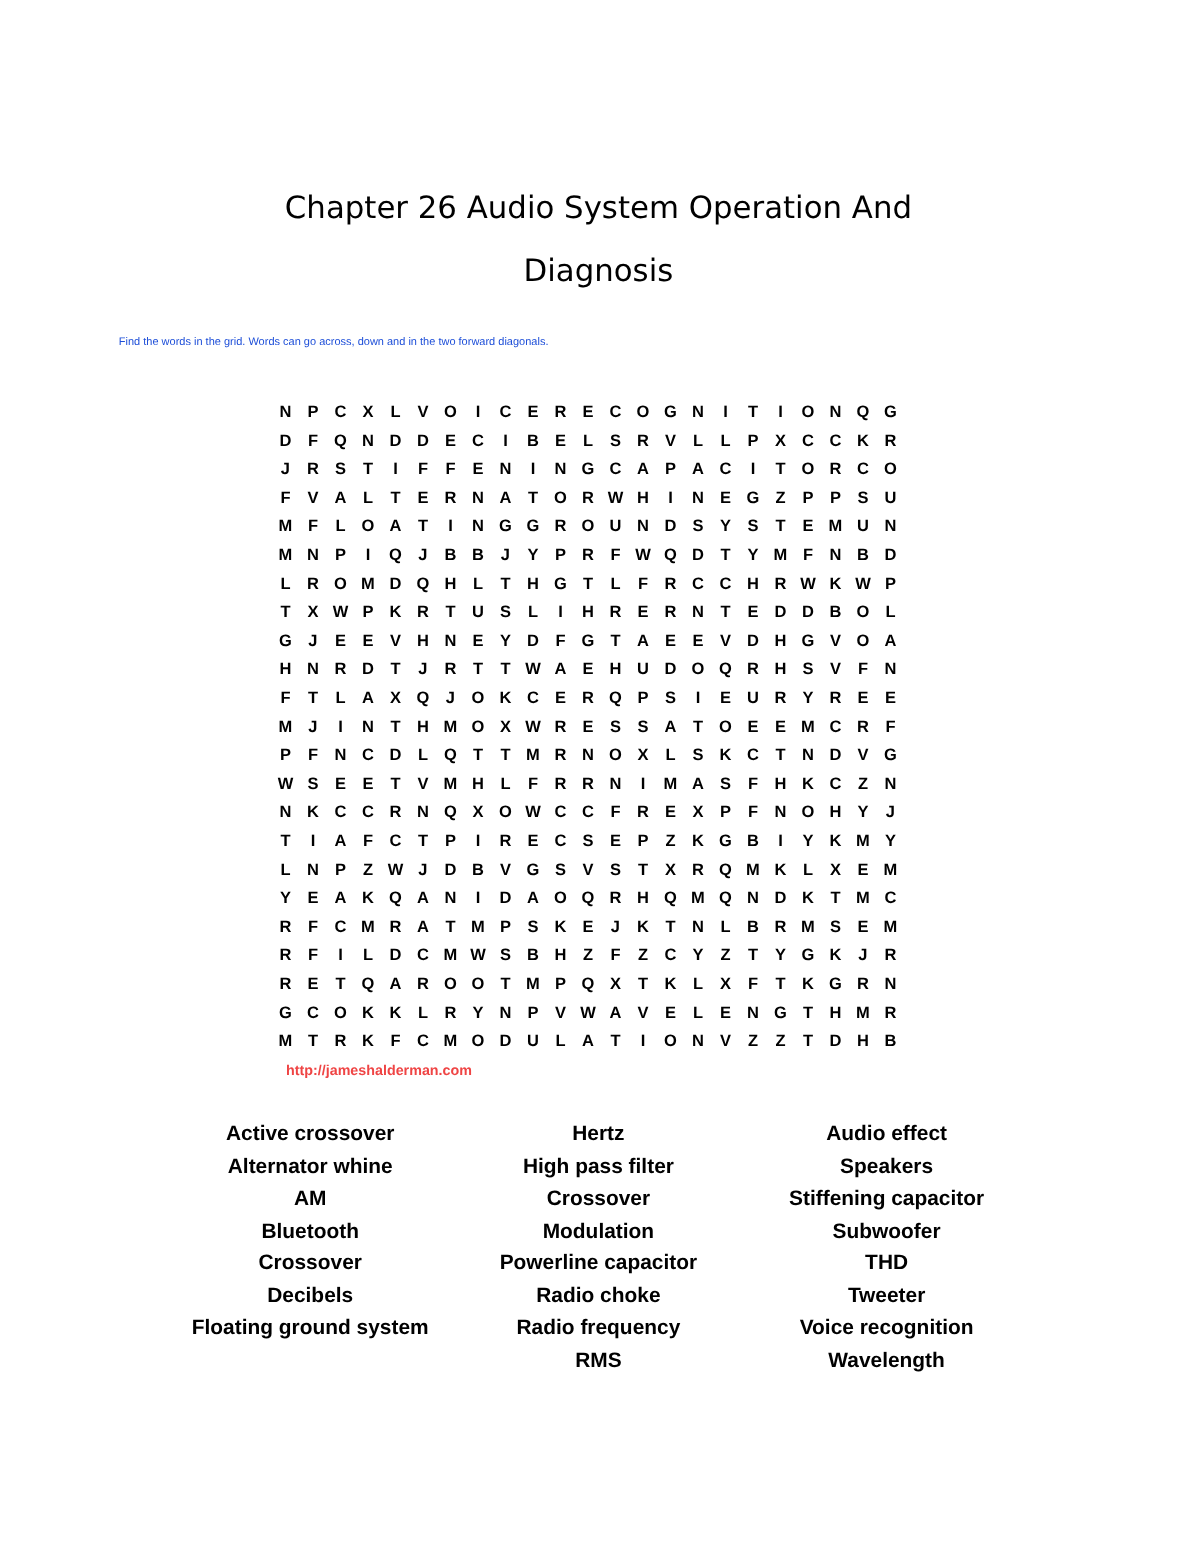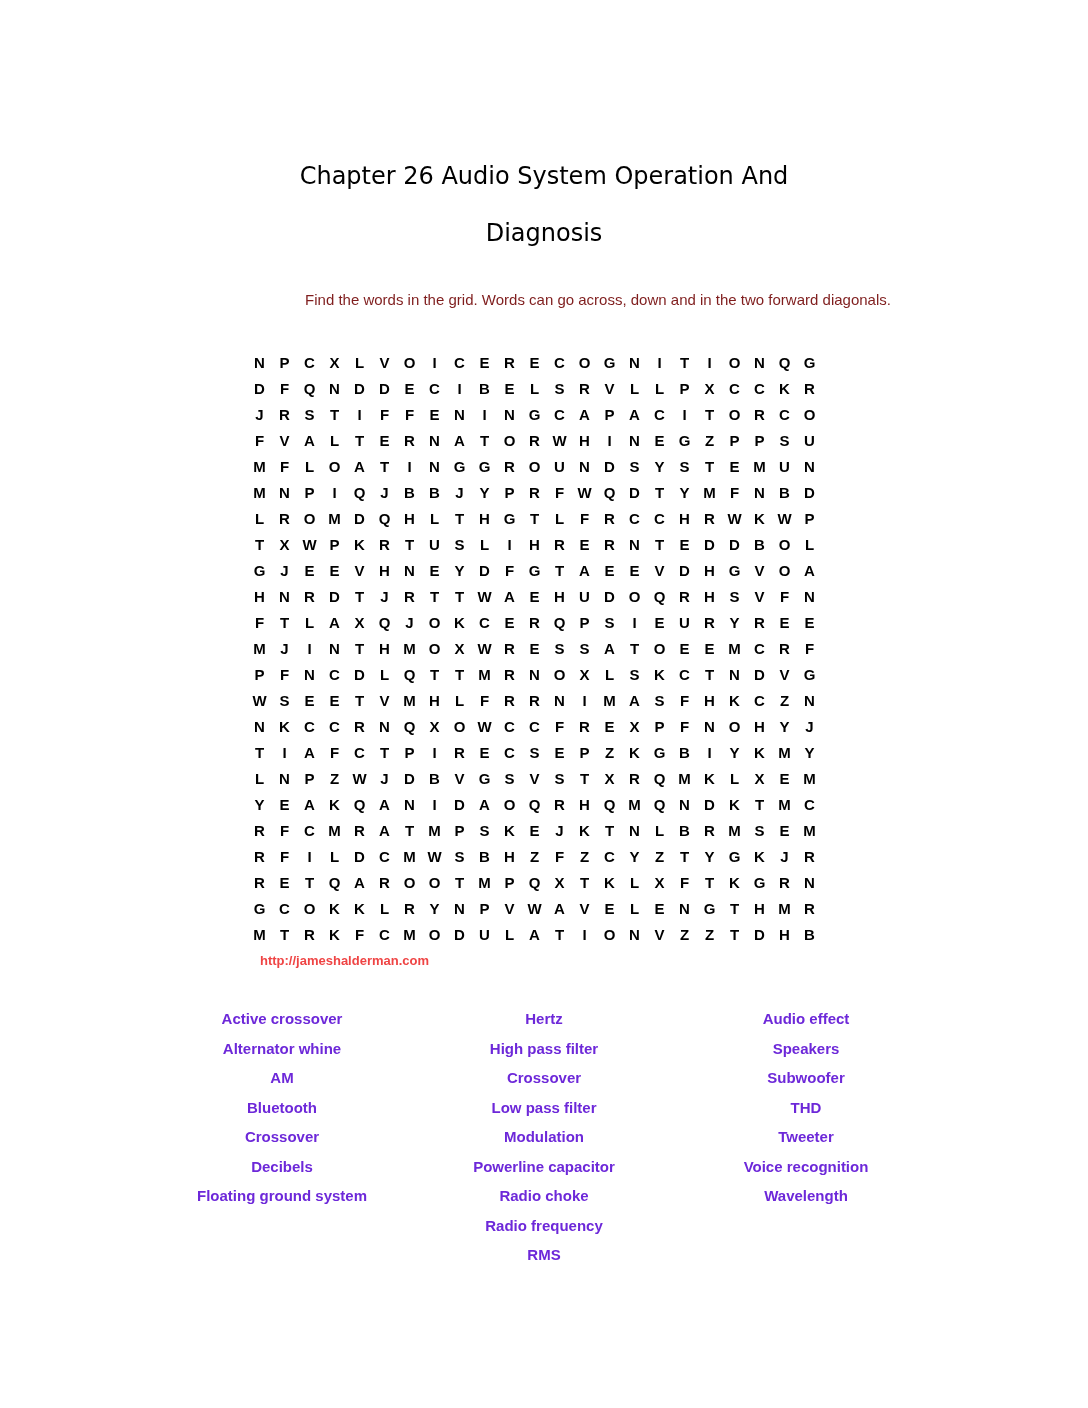--- a/index.html
+++ b/index.html
@@ -10,36 +10,35 @@
   .page {
     position: relative;
     width: 1088px;
     height: 1408px;
     background: #ffffff;
     color: #000000;
     font-family: "Liberation Sans", sans-serif;
     overflow: hidden;
   }
   .title {
-    margin: 0;
+    margin: 12px;
     padding-top: 148px;
     text-align: center;
     font-family: "DejaVu Sans", sans-serif;
     font-weight: normal;
-    font-size: 24px;
+    font-size: 28px;
     line-height: 57px;
     color: #000000;
   }
   .title span { display: block; }
   .instruction {
     margin: 30px 0 0 108px;
-    font-size: 15px;
+    font-size: 10px;
     line-height: 16px;
-    color: #7f1d1d;
-    text-align: center;
+    color: #1d4ed8;
   }
   .grid {
     margin: 42px 0 0 247px;
     width: 575px;
   }
   .grid-row {
     display: flex;
     height: 26px;
   }
   .grid-cell {
@@ -60,24 +59,24 @@
     display: flex;
     width: 786px;
     margin: 36px auto 0 auto;
   }
   .word-column {
     width: 262px;
     text-align: center;
   }
   .word-item {
     font-weight: bold;
-    font-size: 15px;
+    font-size: 19px;
     line-height: 29.5px;
     white-space: nowrap;
-    color: #6d28d9;
+    color: #000000;
   }
 </style>
 </head>
 <body>
 
 <div class="page">
 
   <h1 class="title">
     <span>Chapter 26 Audio System Operation And</span>
     <span>Diagnosis</span>
@@ -672,30 +671,30 @@
         <div class="word-item">AM</div>
         <div class="word-item">Bluetooth</div>
         <div class="word-item">Crossover</div>
         <div class="word-item">Decibels</div>
         <div class="word-item">Floating ground system</div>
       </div>
     <div class="word-column">
         <div class="word-item">Hertz</div>
         <div class="word-item">High pass filter</div>
         <div class="word-item">Crossover</div>
-        <div class="word-item">Low pass filter</div>
         <div class="word-item">Modulation</div>
         <div class="word-item">Powerline capacitor</div>
         <div class="word-item">Radio choke</div>
         <div class="word-item">Radio frequency</div>
         <div class="word-item">RMS</div>
       </div>
     <div class="word-column">
         <div class="word-item">Audio effect</div>
         <div class="word-item">Speakers</div>
+        <div class="word-item">Stiffening capacitor</div>
         <div class="word-item">Subwoofer</div>
         <div class="word-item">THD</div>
         <div class="word-item">Tweeter</div>
         <div class="word-item">Voice recognition</div>
         <div class="word-item">Wavelength</div>
       </div>
   </div>
 
 </div>
 

